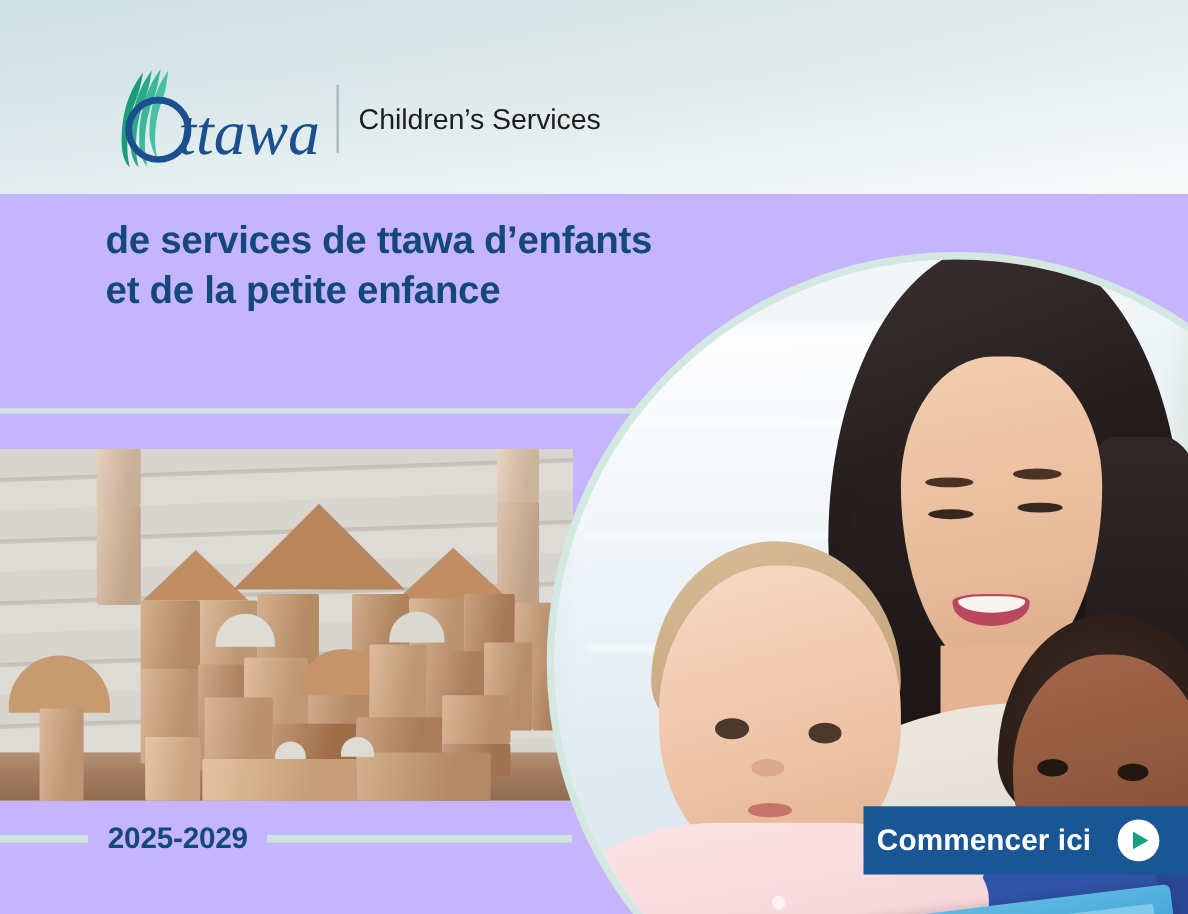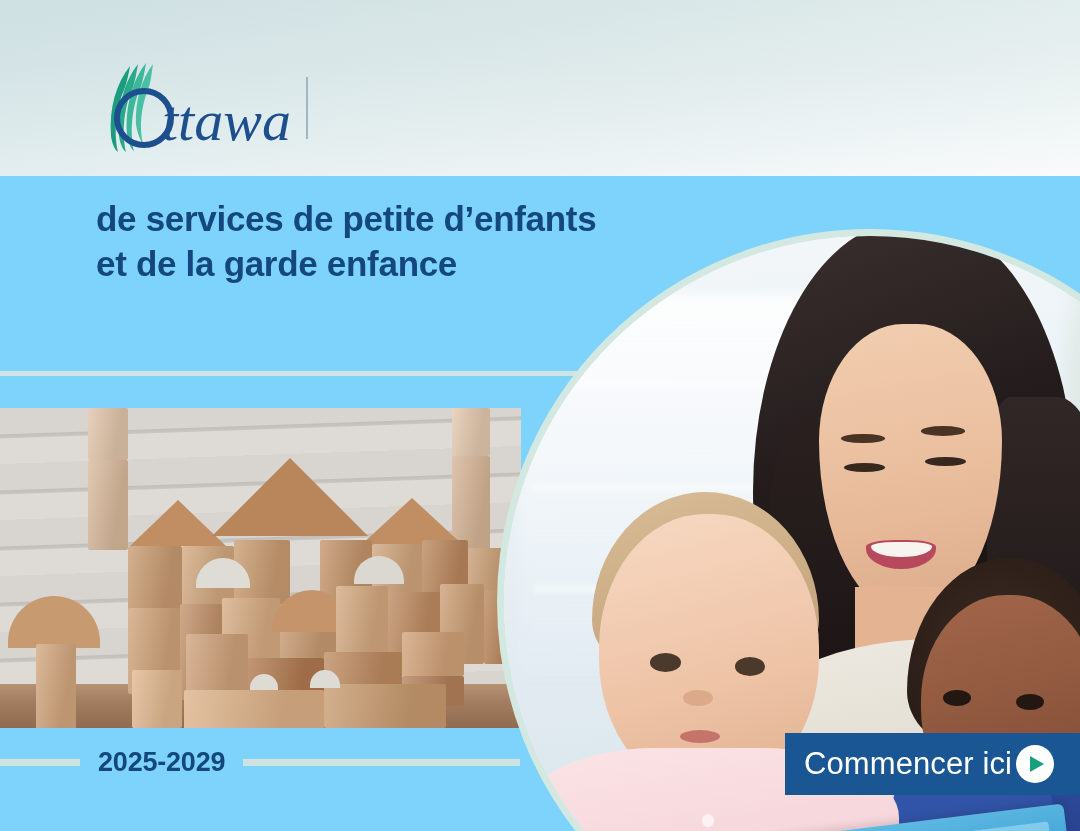--- a/index.html
+++ b/index.html
@@ -9,21 +9,21 @@
   }
   body {
     font-family: "Liberation Sans", sans-serif;
   }
 
   .page {
     position: relative;
     width: 1080px;
     height: 831px;
     overflow: hidden;
-    background: #7dd3fc;
+    background: #c4b5fd;
   }
 
   
   .header-band {
     position: absolute;
     left: 0; top: 0;
     width: 1080px;
     height: 176px;
     background:
       linear-gradient(180deg, #e7f0f0 0%, #eef4f4 38%, #f7fafa 72%, #ffffff 100%),
@@ -399,24 +399,25 @@
     background: #1a5693;
     display: flex;
     align-items: center;
     justify-content: flex-end;
     padding-right: 26px;
     box-sizing: border-box;
     z-index: 9;
   }
   .cta-label {
     color: #ffffff;
-    font-size: 31px;
+    font-size: 27px;
     letter-spacing: 0.1px;
-    margin-right: 4px;
+    margin-right: 24px;
     white-space: nowrap;
+    font-weight: bold;
   }
   .cta-circle {
     width: 38px;
     height: 38px;
     border-radius: 50%;
     background: #ffffff;
     display: flex;
     align-items: center;
     justify-content: center;
     flex: 0 0 auto;
@@ -471,26 +472,27 @@
       <path d="M42 2 C28 20 21 46 23 74 C24 82 27 88 30 90 C26 74 27 48 36 28 C39 20 41 8 42 2 Z" fill="#2aa98a"></path>
       <path d="M50 1 C36 19 29 45 31 73 C32 81 35 87 38 89 C34 73 35 47 44 27 C47 19 49 7 50 1 Z" fill="#3cb79a"></path>
       <path d="M57 2 C45 18 39 40 40 62 C41 70 44 78 47 82 C43 66 45 44 52 28 C55 20 56 8 57 2 Z" fill="#49bfa4"></path>
 
       <circle cx="48" cy="56" r="27" fill="none" stroke="#1d4f8f" stroke-width="6"></circle>
 
       <text x="66" y="78" font-family="Liberation Serif, serif" font-size="58" font-style="italic" fill="#1d4f8f">ttawa</text>
     </svg>
     <div class="logo-divider"></div>
     <div class="logo-tagline">
+      <div class="ln">Children’s Services</div>
     </div>
   </div>
 
   <div class="title-block">
-    <div class="tl">de services de petite d’enfants</div>
-    <div class="tl">et de la garde enfance</div>
+    <div class="tl">de services de ttawa d’enfants</div>
+    <div class="tl">et de la petite enfance</div>
   </div>
 
   <div class="teal-rule"></div>
 
   <div class="blocks-photo">
     <div class="wall"></div>
     <div class="floor"></div>
 
     <div class="blk" style="left:88px;  top:0px;   width:40px; height:52px;  background:#e0c4aa;"></div>
     <div class="blk" style="left:88px;  top:52px;  width:40px; height:90px;  background:#d8b99c;"></div>

